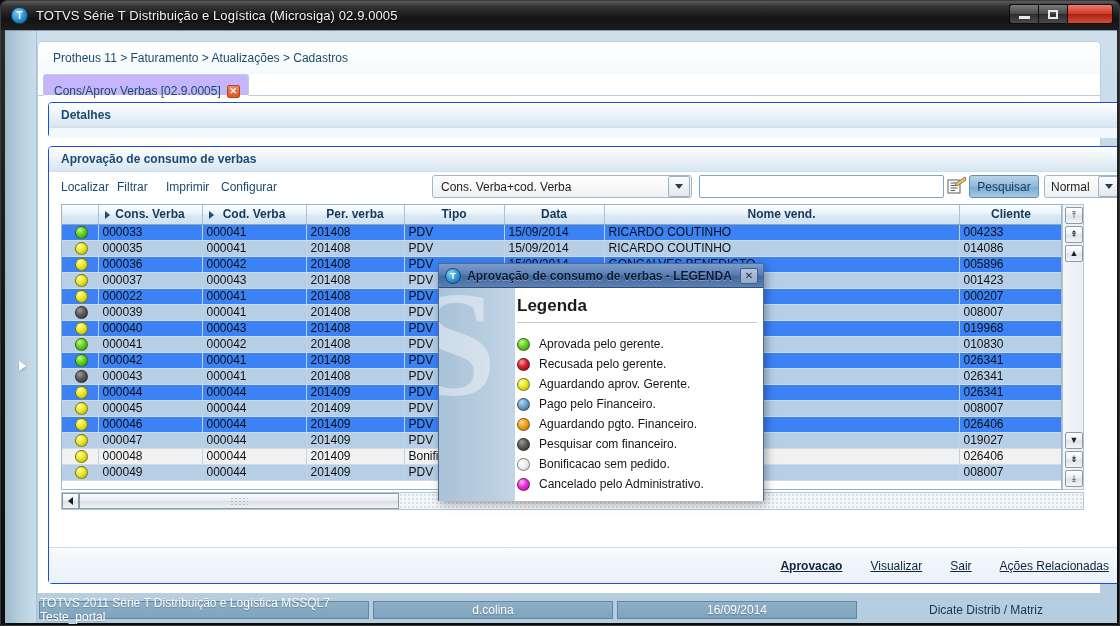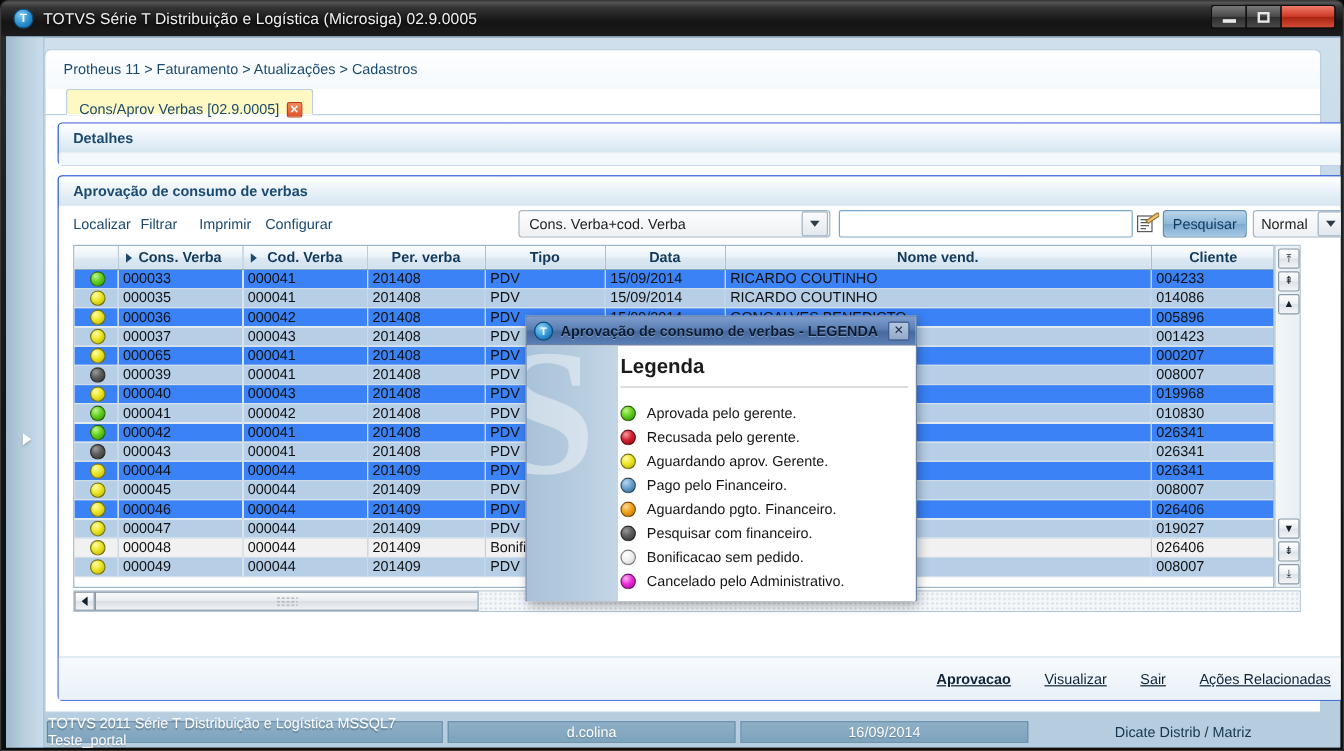--- a/index.html
+++ b/index.html
@@ -90,24 +90,24 @@
     background: linear-gradient(180deg,#ffffff 0%, #f4f9fc 100%);
     border-radius: 5px 5px 0 0;
   }
 
   
   #tabstrip {
     position:absolute; left: 0; top: 32px; width: 100%; height: 22px;
     border-bottom: 1px solid #b9cfdf;
   }
   #tab-active {
-    position:absolute; left: 17px; top: 0; height: 22px;
+    position:absolute; left: 5px; top: 0; height: 22px;
     padding: 12px 8px 0 10px;
     display:flex; align-items:center; gap:6px;
-    background: #fef9c3;
+    background: #c4b5fd;
     border:1px solid #b9cfdf; border-bottom:1px solid #fff;
     border-radius: 3px 3px 0 0;
     color:#1b4a70; font-size:12px;
   }
   #tab-close-btn {
     width:13px;height:13px;border-radius:2px;
     background: linear-gradient(180deg,#f48a5c 0%,#e0542a 100%);
     border:1px solid #b93f18;
     color:#fff;font-size:9px;font-weight:bold;
     display:flex;align-items:center;justify-content:center;
@@ -510,21 +510,21 @@
                     <td>000037</td>
                     <td>000043</td>
                     <td>201408</td>
                     <td>PDV</td>
                     <td>15/09/2014</td>
                     <td style="text-align: left;">JOSE DOS SANTOS</td>
                     <td>001423</td>
                   </tr>
                   <tr class="r-odd">
                     <td class="c-status"><span class="dot dot-yellow"></span></td>
-                    <td>000065</td>
+                    <td>000022</td>
                     <td>000041</td>
                     <td>201408</td>
                     <td>PDV</td>
                     <td>15/09/2014</td>
                     <td style="text-align: left;">RICARDO COUTINHO</td>
                     <td>000207</td>
                   </tr>
                   <tr class="r-even">
                     <td class="c-status"><span class="dot dot-gray"></span></td>
                     <td>000039</td>

